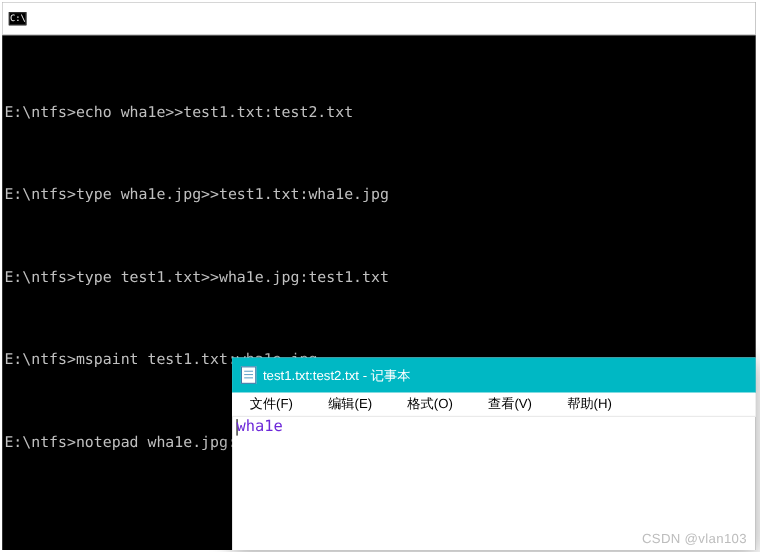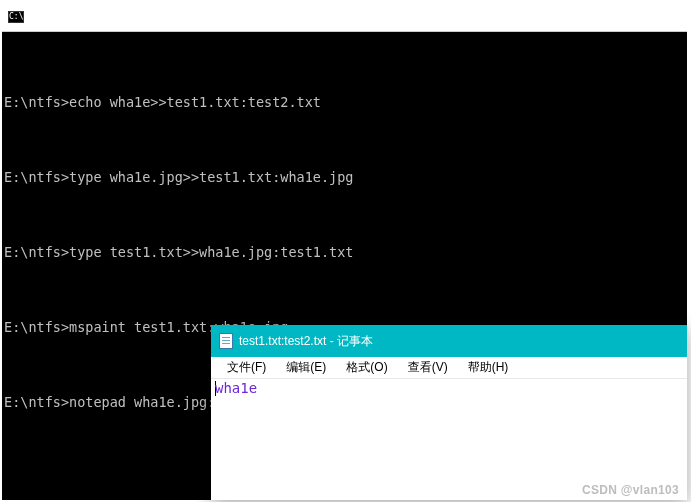--- a/index.html
+++ b/index.html
@@ -86,20 +86,21 @@
   }
   .notepad-menubar {
     height: 22px;
     background: #fff;
     border-bottom: 1px solid #e8e8e8;
     display: flex;
     align-items: center;
     padding: 0 6px;
     font-size: 12px;
     color: #000;
+    gap: 12px;
   }
   .notepad-menubar span {
     padding: 2px 10px;
     cursor: default;
   }
   .notepad-content {
     padding: 1px 4px;
     font-family: "Consolas","SimSun",monospace;
     font-size: 14px;
     color: #6d28d9;
@@ -113,21 +114,20 @@
     margin-right: -1px;
   }
   .watermark {
     position: absolute;
     right: 12px;
     bottom: 5px;
     font-size: 12px;
     color: #bdbdbd;
     letter-spacing: 0.3px;
     font-family: "Segoe UI", sans-serif;
-    font-weight: bold;
   }
 </style>
 </head>
 <body>
 
 <div class="cmd-window">
   <div class="cmd-titlebar">
     <div class="cmd-icon">C:\</div>
   </div>
   <div class="cmd-body">

